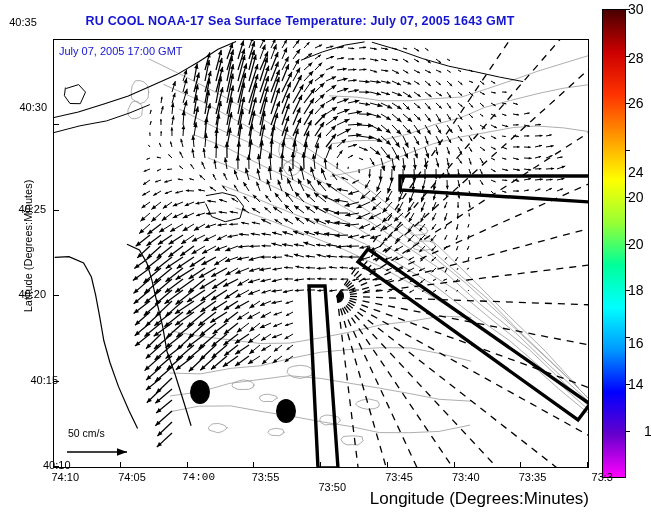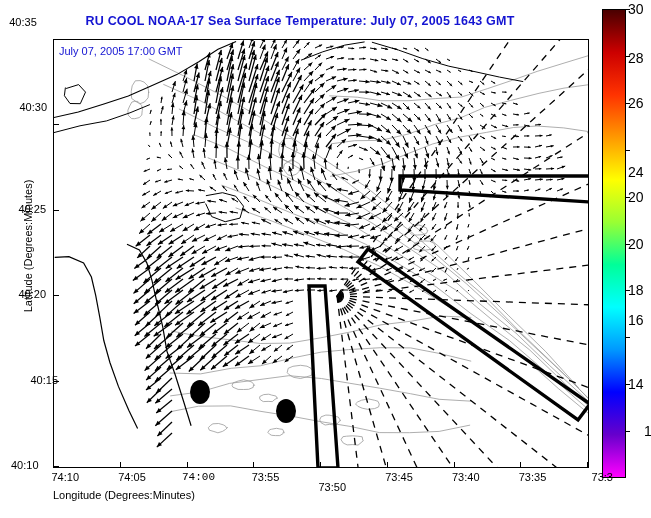--- a/index.html
+++ b/index.html
@@ -15,21 +15,21 @@
 
   #annot{position:absolute;left:5px;top:3px;font-size:11px;color:#1414d2;line-height:16px;
          white-space:nowrap;pointer-events:none;}
 
   #scalebox{position:absolute;left:5px;bottom:4px;width:108px;height:36px;pointer-events:none;}
   #scalelabel{position:absolute;left:9px;top:0px;font-size:10.5px;color:#000;white-space:nowrap;}
   #scalearrow{position:absolute;left:6px;top:18px;}
 
   .tickx{position:absolute;font-size:11px;color:#000;text-align:right;white-space:nowrap;}
   .ticky{position:absolute;font-size:11px;color:#000;text-align:right;white-space:nowrap;}
-  #xlabel{position:absolute;font-size:11px;color:#000;width:536px;left:53px;top:489px;text-align:left;}
+  #xlabel{position:absolute;font-size:17px;color:#000;width:536px;left:53px;top:489px;text-align:right;}
   #ylabel{position:absolute;font-size:11px;color:#000;left:-62px;top:240px;width:180px;
           text-align:center;transform:rotate(-90deg);transform-origin:center;}
 
   #cbarbox{position:absolute;left:602px;top:9px;width:24px;height:469px;border:1px solid #000;
            box-sizing:border-box;}
   #cbargrad{position:absolute;left:0;top:0;width:100%;height:100%;}
   .cbtick{position:absolute;left:628px;font-size:14px;color:#000;white-space:nowrap;}
   .cbtickmark{position:absolute;left:626px;width:4px;height:1px;background:#000;}
 </style>
 </head>
@@ -1738,20 +1738,27 @@
     <g id="sites">
         <ellipse cx="146" cy="352" rx="10" ry="12" fill="#000"></ellipse>
         <ellipse cx="232" cy="371" rx="10" ry="12" fill="#000"></ellipse>
       </g>
   </svg>
 
   <div id="annot">
     <div>July 07, 2005 17:00 GMT</div>
   </div>
 
+  <div id="scalebox">
+    <div id="scalelabel">50 cm/s</div>
+    <svg id="scalearrow" width="80" height="14">
+      <line x1="2" y1="7" x2="62" y2="7" stroke="#000" stroke-width="1.4"></line>
+      <path d="M62,7 L52,3.2 L52,10.8 Z" fill="#000"></path>
+    </svg>
+  </div>
 </div>
 
 <div id="xlabel">Longitude (Degrees:Minutes)</div>
 <div id="ylabel">Latitude (Degrees:Minutes)</div>
 
 <div id="cbarbox">
   <div id="cbargrad" style="background: linear-gradient(rgb(74, 0, 0), rgb(204, 0, 0), rgb(255, 51, 0), rgb(255, 153, 0), rgb(255, 255, 0), rgb(153, 255, 51), rgb(0, 255, 153), rgb(0, 255, 255), rgb(0, 153, 255), rgb(0, 0, 255), rgb(102, 0, 204), rgb(255, 0, 255));"></div>
 </div>
 
 <div id="dyn"></div>
@@ -1777,34 +1784,34 @@
 <div class="ticky" style="left: 0px; top: 16px; width: 46px; text-align: center;">40:35</div>
 <div style="position: absolute; height: 1px; width: 5px; background: rgb(0, 0, 0); left: 54px; top: 39px;"></div>
 <div class="ticky" style="left: 0px; top: 101px; width: 38px; margin-left: 9px;">40:30</div>
 <div style="position: absolute; height: 1px; width: 5px; background: rgb(0, 0, 0); left: 54px; top: 124.4px;"></div>
 <div class="ticky" style="left: 0px; top: 202.8px; width: 46px;">40:25</div>
 <div style="position: absolute; height: 1px; width: 5px; background: rgb(0, 0, 0); left: 54px; top: 209.8px;"></div>
 <div class="ticky" style="left: 0px; top: 288.2px; width: 46px;">40:20</div>
 <div style="position: absolute; height: 1px; width: 5px; background: rgb(0, 0, 0); left: 54px; top: 295.2px;"></div>
 <div class="ticky" style="left: 12px; top: 373.6px; width: 46px;">40:15</div>
 <div style="position: absolute; height: 1px; width: 5px; background: rgb(0, 0, 0); left: 54px; top: 380.6px;"></div>
-<div class="ticky" style="left: 11px; top: 459px; width: 24px;">40:10</div>
+<div class="ticky" style="left: 0px; top: 459px; width: 24px; padding-left: 43px;">40:10</div>
 <div style="position: absolute; height: 1px; width: 5px; background: rgb(0, 0, 0); left: 54px; top: 466px;"></div>
 <div class="cbtick" style="top: 1px;">30</div>
 <div class="cbtickmark" style="top: 9px;"></div>
 <div class="cbtick" style="top: 50px;">28</div>
 <div class="cbtickmark" style="top: 55.9px;"></div>
 <div class="cbtick" style="top: 94.8px;">26</div>
 <div class="cbtickmark" style="top: 102.8px;"></div>
 <div class="cbtick" style="top: 124px; margin-top: 40px;">24</div>
 <div class="cbtickmark" style="top: 149.7px;"></div>
 <div class="cbtick" style="top: 188.6px;">20</div>
 <div class="cbtickmark" style="top: 196.6px;"></div>
 <div class="cbtick" style="top: 235.5px;">20</div>
 <div class="cbtickmark" style="top: 243.5px;"></div>
 <div class="cbtick" style="top: 282.4px;">18</div>
 <div class="cbtickmark" style="top: 290.4px;"></div>
-<div class="cbtick" style="top: 312px;">16</div>
+<div class="cbtick" style="top: 335px;">16</div>
 <div class="cbtickmark" style="top: 337.3px;"></div>
 <div class="cbtick" style="top: 376.2px;">14</div>
 <div class="cbtickmark" style="top: 384.2px;"></div>
 <div class="cbtick" style="top: 423.1px; margin-left: 16px;">12</div>
 <div class="cbtickmark" style="top: 431.1px;"></div>
 
 </body></html>

